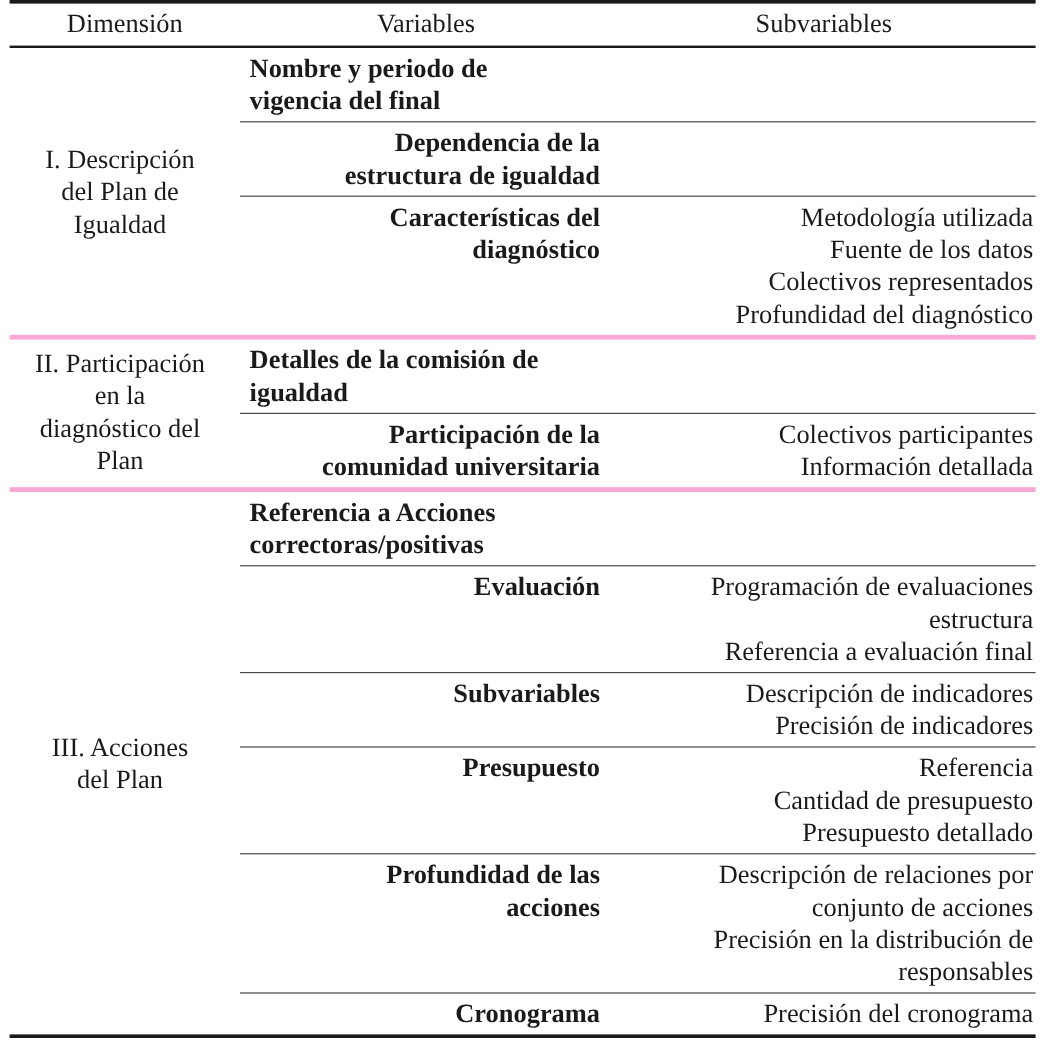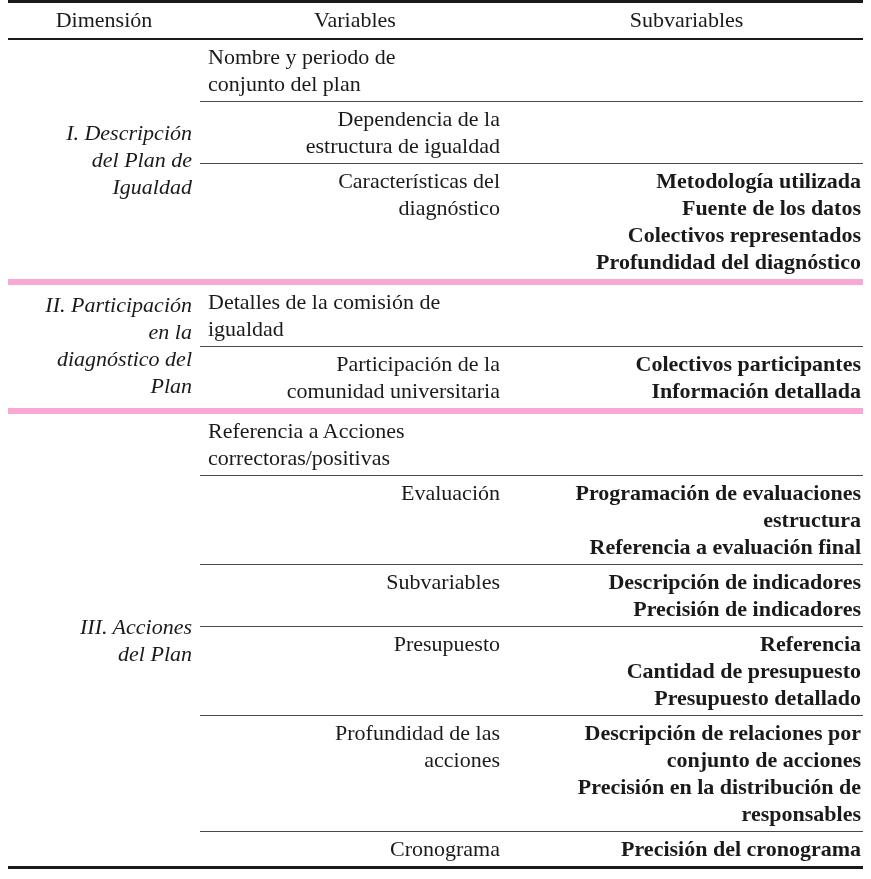--- a/index.html
+++ b/index.html
@@ -40,48 +40,47 @@
     padding: 4px 0 5px 0;
     vertical-align: middle;
     border-top: 3px solid #1a1a1a;
     border-bottom: 2px solid #1a1a1a;
     font-size: 22px;
     line-height: 26px;
   }
 
   
   tr.section-start > td {
-    border-top: 6px solid #f9a8d4;
+    border-top: 4px solid #f9a8d4;
     margin-left: 45px;
   }
 
   
   tr.first-body > td { border-top: none; }
   tr.inner-rule > td.var-cell,
   tr.inner-rule > td.sub-cell { border-top: 1px solid #4a4a4a; text-align: right; }
 
   td {
     vertical-align: top;
     padding: 3px 0 4px 0;
   }
 
   td.dim-cell {
     padding-right: 8px;
     vertical-align: middle;
-    text-align: right;
-    font-style: italic;
+    text-align: center;
   }
   td.var-cell {
     padding-left: 8px;
     padding-right: 10px;
+    font-weight: bold;
   }
   td.sub-cell {
     padding-left: 8px;
     padding-right: 2px;
-    font-weight: bold;
   }
 
   
   td.dim-top    { vertical-align: top; padding-top: 6px; }
   td.dim-middle { vertical-align: middle; }
 
   .line { display: block; white-space: nowrap; }
 
   .bottom-rule {
     margin-left: 8px;
@@ -111,21 +110,21 @@
     </thead>
     <tbody id="matrix-body">
         <tr class="first-body">
           <td class="dim-cell dim-middle" rowspan="3">
             <span class="line">I. Descripción</span>
             <span class="line">del Plan de</span>
             <span class="line">Igualdad</span>
           </td>
           <td class="var-cell">
             <span class="line">Nombre y periodo de</span>
-            <span class="line">conjunto del plan</span>
+            <span class="line">vigencia del final</span>
           </td>
           <td class="sub-cell">&nbsp;</td>
         </tr>
         <tr class="inner-rule">
           <td class="var-cell">
             <span class="line">Dependencia de la</span>
             <span class="line">estructura de igualdad</span>
           </td>
           <td class="sub-cell">&nbsp;</td>
         </tr>

